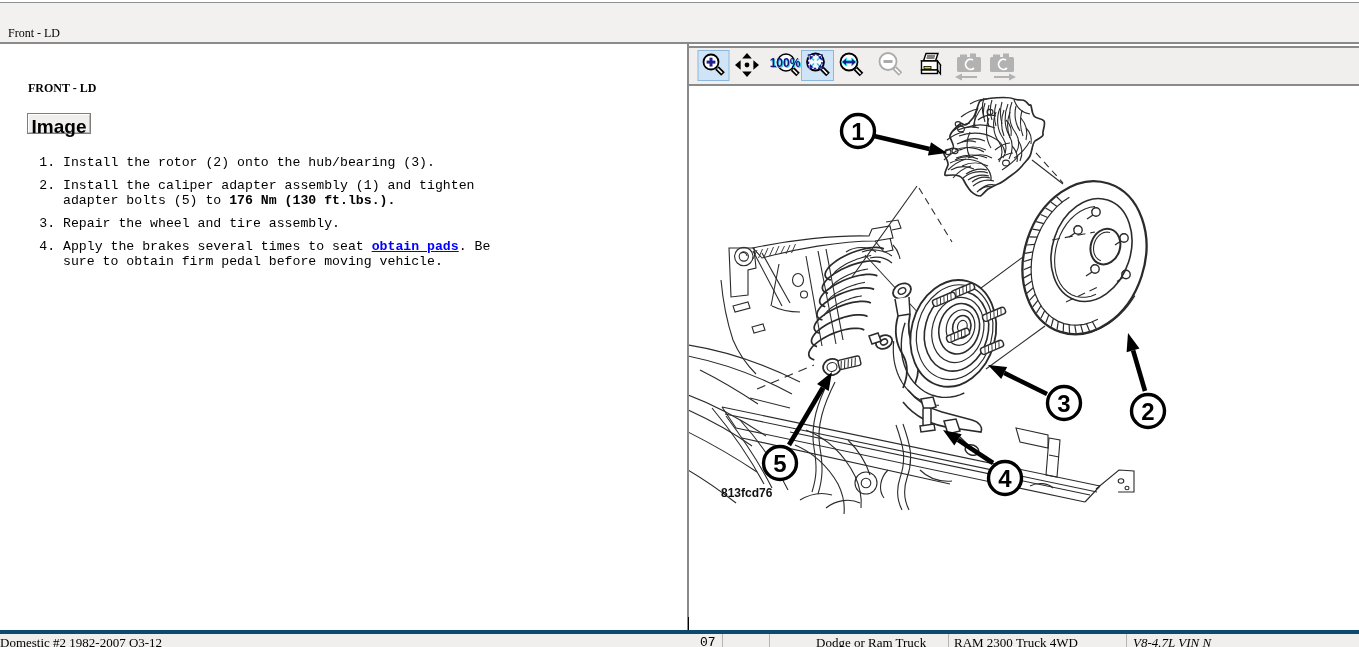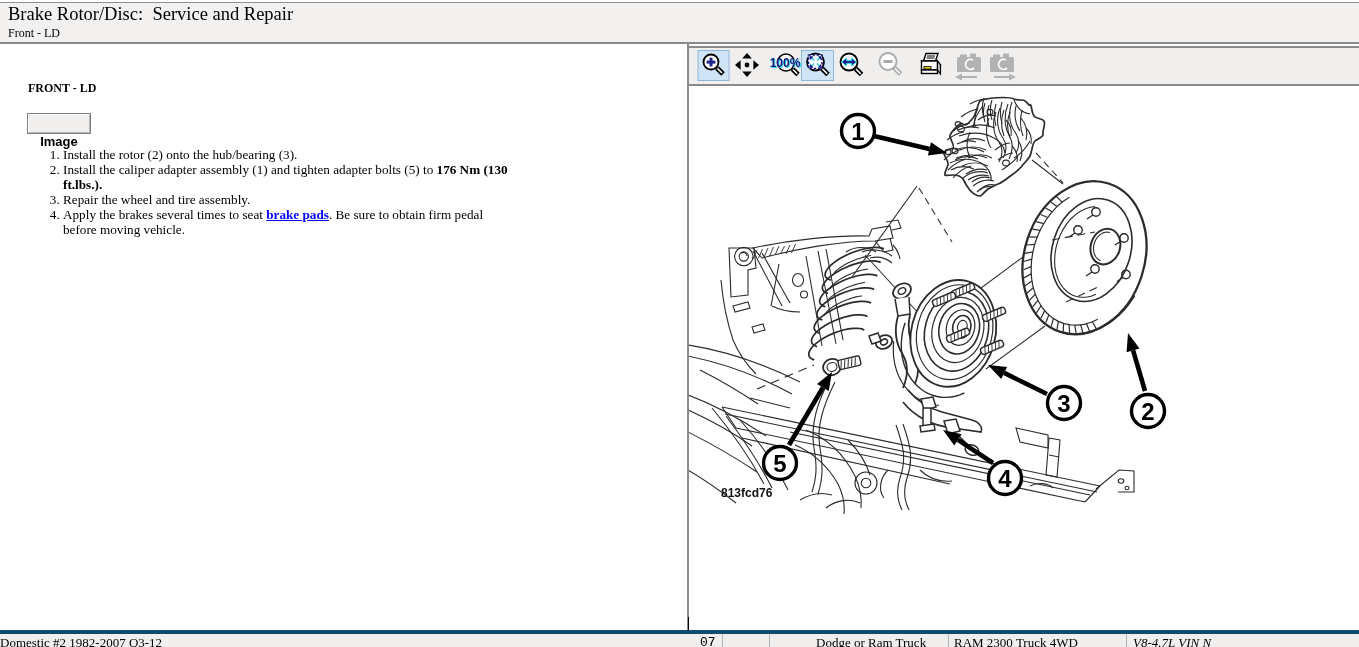--- a/index.html
+++ b/index.html
@@ -6,52 +6,51 @@
   body{width:1359px;height:647px;overflow:hidden;position:relative;font-family:"Liberation Serif",serif;}
   .topline{position:absolute;left:0;top:2px;width:1359px;height:1px;background:#909090;}
   .header{position:absolute;left:0;top:3px;width:1359px;height:39px;background:#f2f1f0;}
   .h1{position:absolute;left:8px;top:1px;font-size:18.5px;color:#000;white-space:pre;}
   .h2{position:absolute;left:8px;top:23px;font-size:12px;color:#000;}
   .hborder{position:absolute;left:0;top:42px;width:1359px;height:2px;background:#8a8a8a;}
   .leftpane{position:absolute;left:0;top:44px;width:682px;height:584px;background:#fff;}
   .frontld{position:absolute;left:28px;top:37px;font-size:12px;font-weight:bold;}
   .imgbtn{position:absolute;left:27px;top:69px;width:64px;height:21px;background:#f0efed;border:1px solid #7e7e7e;box-sizing:border-box;}
   .imgbtn .bevel{position:absolute;left:0;top:0;right:0;bottom:0;border-top:1px solid #fff;border-left:1px solid #fff;border-right:1px solid #b8b8b8;border-bottom:1px solid #b8b8b8;}
-  .imgbtn .lbl{position:absolute;left:0;top:20px;width:100%;text-align:center;font-family:"Liberation Sans",sans-serif;font-weight:bold;font-size:13px;color:#000;}
+  .imgbtn .lbl{position:absolute;left:0;top:2px;width:100%;text-align:center;font-family:"Liberation Sans",sans-serif;font-weight:bold;font-size:19px;color:#000;}
   ol.steps{position:absolute;left:0px;top:103px;margin:0;padding:0 0 0 63px;font-size:13.2px;line-height:15px;width:450px;}
-  ol.steps li{margin:0 0 0 0;padding-left:0px;}
+  ol.steps li{margin:8px 0 0 0;padding-left:0px;font-family:Liberation Mono, monospace;}
   ol.steps li::marker{font-size:13.2px;}
   a.bp{color:#0000ff;font-weight:bold;text-decoration:underline;}
   .divider{position:absolute;left:687px;top:44px;width:2px;height:586px;background:#8a8a8a;}
   .rightpane{position:absolute;left:689px;top:44px;width:670px;height:584px;background:#fff;}
   .toolbar{position:absolute;left:689px;top:46px;width:670px;height:40px;background:#f0efee;border-top:2px solid #8a8a8a;border-bottom:2px solid #8a8a8a;box-sizing:border-box;}
   .statusbar{position:absolute;left:0;top:630px;width:1359px;height:17px;background:#f0efee;border-top:4px solid #0c4a6e;font-size:13px;}
   .statusbar .seg{position:absolute;top:1px;white-space:nowrap;}
   .statusbar .sep{position:absolute;top:0px;width:1px;height:17px;background:#b4b4b4;}
   .diagram{position:absolute;left:689px;top:86px;}
 </style>
 </head>
 <body>
   <div class="topline"></div>
   <div class="header">
-    <div class="h1">Brake Rotor/Disc:  Service and Repair</div>
     <div class="h2">Front - LD</div>
   </div>
   <div class="hborder"></div>
   <div class="leftpane">
     <div class="frontld">FRONT - LD</div>
     <div class="imgbtn">
       <div class="bevel"></div>
       <div class="lbl">Image</div>
     </div>
     <ol class="steps">
       <li>Install the rotor (2) onto the hub/bearing (3).</li>
       <li>Install the caliper adapter assembly (1) and tighten adapter bolts (5) to <b>176 Nm (130 ft.lbs.).</b></li>
       <li>Repair the wheel and tire assembly.</li>
-      <li>Apply the brakes several times to seat <a class="bp">brake pads</a>. Be sure to obtain firm pedal before moving vehicle.</li>
+      <li>Apply the brakes several times to seat <a class="bp">obtain pads</a>. Be sure to obtain firm pedal before moving vehicle.</li>
     </ol>
   </div>
   <div class="divider"></div>
   <div class="rightpane"></div>
   <div class="toolbar" id="toolbar"></div>
   <svg style="position:absolute;left:689px;top:46px;" width="670" height="40" viewBox="689 46 670 40">
 
     <rect x="698" y="50.5" width="31" height="30" fill="#cfe4f7" stroke="#8db8dc" stroke-width="1"></rect>
     <rect x="801.5" y="50.5" width="32" height="30" fill="#cfe4f7" stroke="#8db8dc" stroke-width="1"></rect>
 

